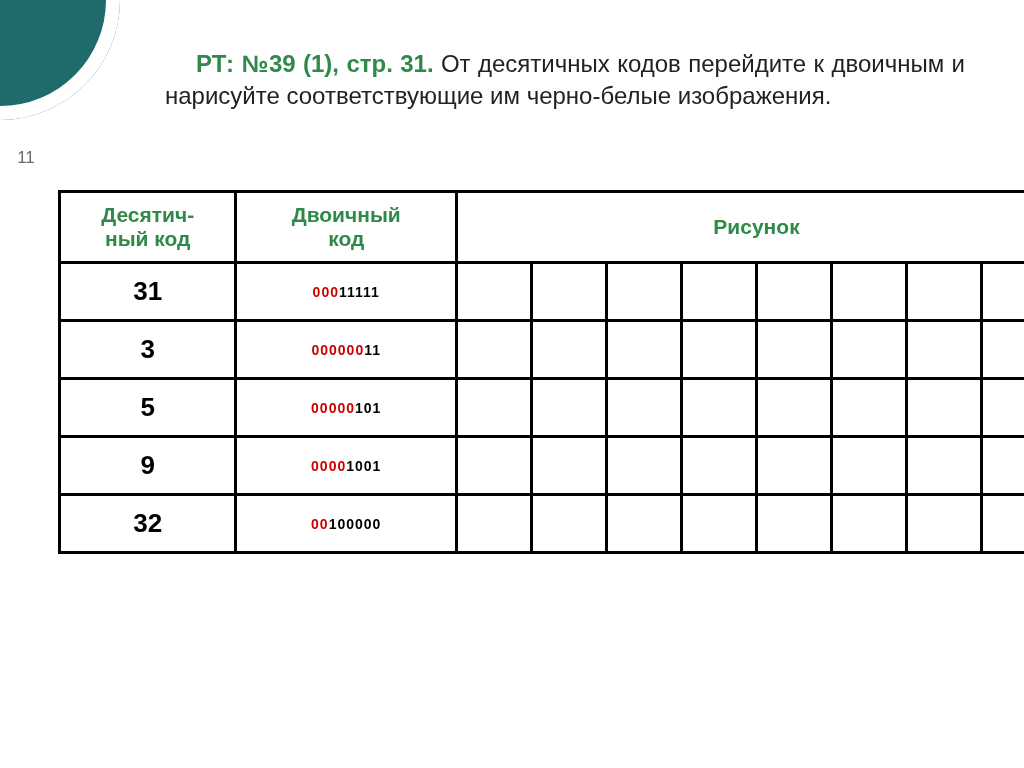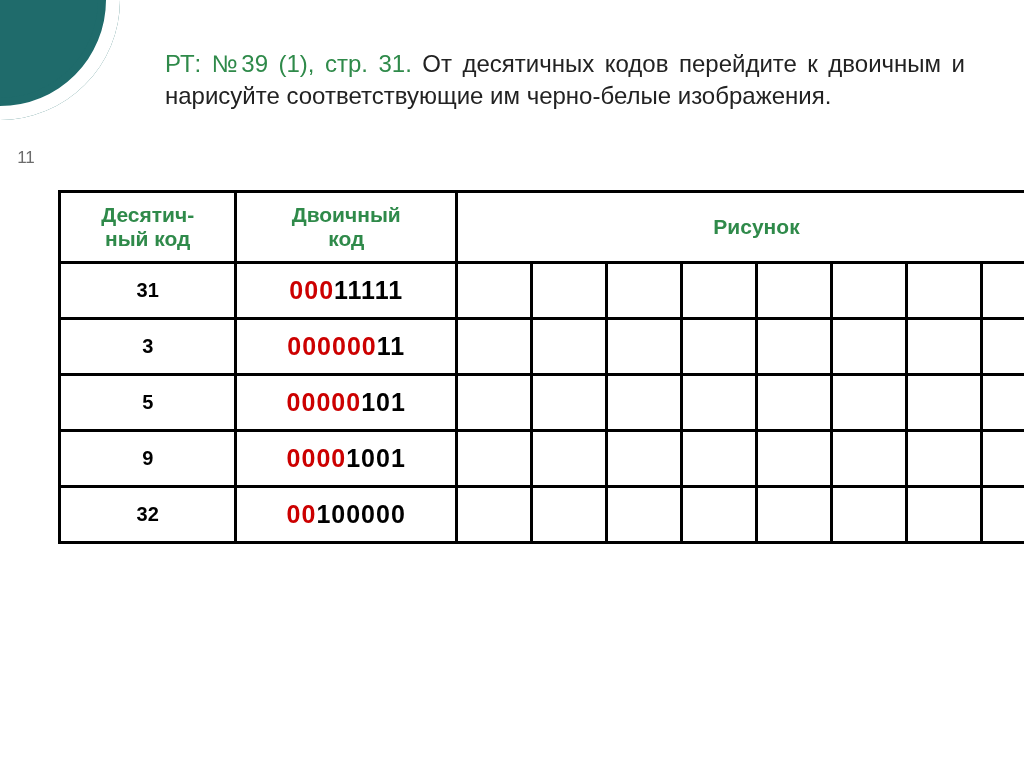--- a/index.html
+++ b/index.html
@@ -44,21 +44,22 @@
     left: 165px;
     top: 48px;
     width: 800px;
     font-size: 24px;
     line-height: 1.35;
     color: #222;
     text-align: justify;
   }
   .headline .lead {
     color: #2f8a4a;
-    font-weight: normal;
+    font-weight: bold;
+    margin-left: 31px;
   }
 
   .table-wrap {
     position: absolute;
     left: 58px;
     top: 190px;
     width: 1000px;
   }
   table {
     border-collapse: collapse;
@@ -75,27 +76,27 @@
     font-weight: bold;
     font-size: 21px;
     padding: 10px 4px;
   }
   col.c-dec { width: 160px; }
   col.c-bin { width: 200px; }
   col.c-pix { width: 68px; }
 
   td.dec {
     font-weight: bold;
-    font-size: 20px;
+    font-size: 26px;
     padding: 12px 4px;
   }
   td.bin {
     font-family: Verdana, Arial, sans-serif;
     font-weight: bold;
-    font-size: 25px;
+    font-size: 14px;
     letter-spacing: 1px;
     padding: 12px 4px;
   }
   td.bin .z { color: #cc0000; }
   td.bin .o { color: #000000; }
   td.pix {
     height: 46px;
   }
 </style>
 </head>

